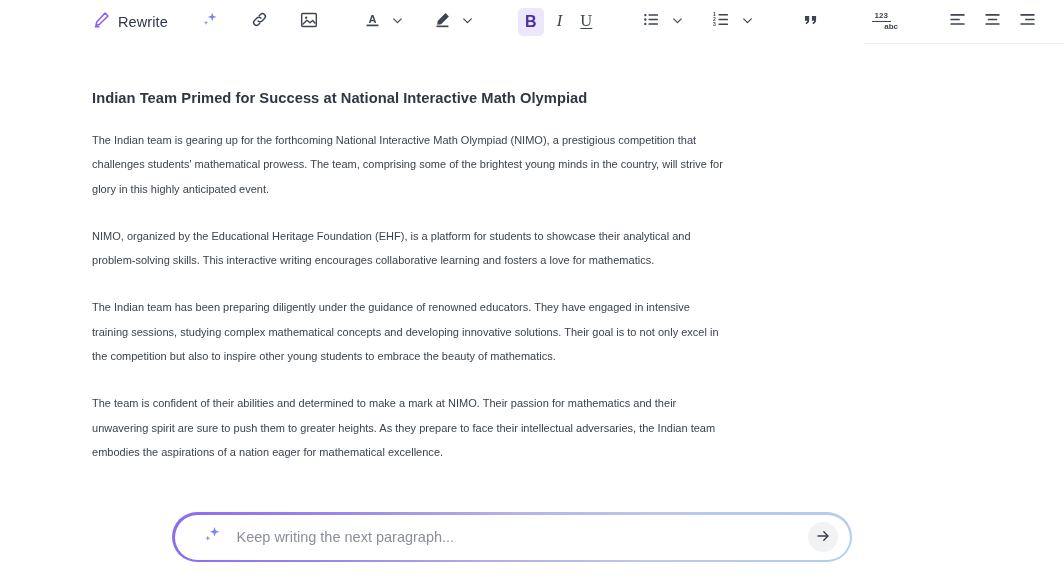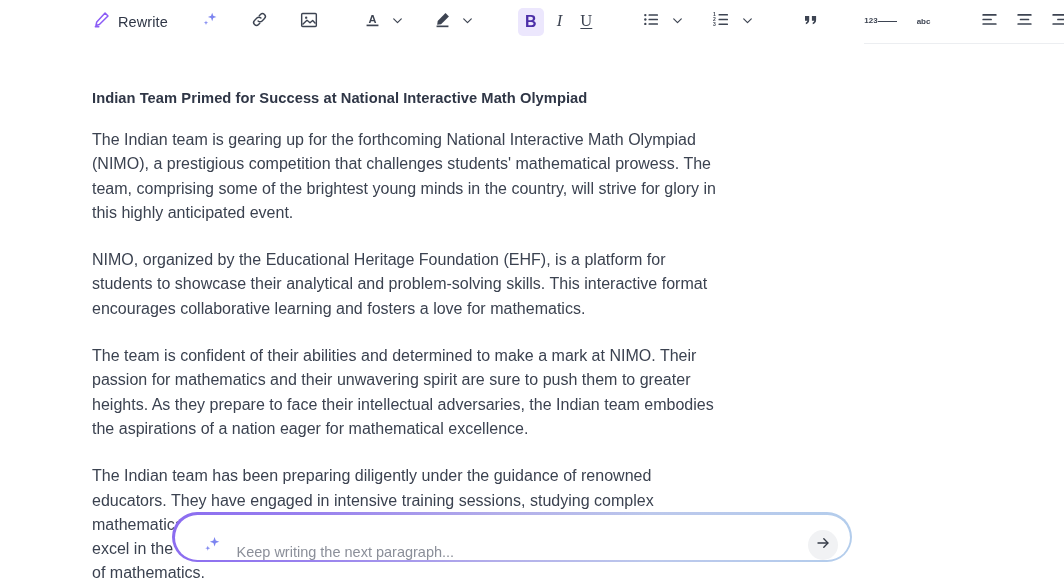--- a/index.html
+++ b/index.html
@@ -80,21 +80,21 @@
     line-height: 1;
     font-family: "Liberation Serif", serif;
   }
   #bold-btn .fmt-glyph { font-weight: 700; font-family: "Liberation Sans", sans-serif; font-size: 16px;}
   #italic-btn .fmt-glyph { font-style: italic; }
   #underline-btn .fmt-glyph { text-decoration: underline; text-underline-offset: 2px; }
 
   
   .tr-icon {
     display: flex;
-    flex-direction: row;
+    flex-direction: column;
     align-items: center;
     line-height: 1;
     font-size: 8px;
     font-family: "Liberation Sans", sans-serif;
     color: #3d4452;
     font-weight: 700;
   }
   .tr-icon .top { padding-bottom: 1px; }
   .tr-icon .bar { width: 19px; height: 1.5px; background: #3d4452; }
   .tr-icon .bot { padding-top: 1px; margin-left: 20px; }
@@ -112,21 +112,21 @@
     padding: 48px 140px 0 92px;
   }
   #doc-title {
     font-size: 14.7px;
     font-weight: 700;
     color: #2f3646;
     margin: 0 0 22px 0;
     letter-spacing: .05px;
   }
   .doc-p {
-    font-size: 16px;
+    font-size: 11px;
     line-height: 24.3px;
     color: #3b4250;
     margin: 0 0 23px 0;
     letter-spacing: .01px;
   }
 
   
   #prompt-wrap {
     position: absolute;
     left: 172px;
@@ -136,21 +136,21 @@
     border-radius: 26px;
     padding: 2.5px;
     background: linear-gradient(95deg, #8b6cf0 0%, #9a83ee 22%, #b3aeea 48%, #bcc8ec 70%, #b3cdec 100%);
   }
   #prompt-box {
     width: 100%;
     height: 100%;
     background: #ffffff;
     border-radius: 24px;
     display: flex;
-    align-items: flex-end;
+    align-items: center;
     padding: 0 12px 0 26px;
     gap: 14px;
   }
   #prompt-input {
     flex: 1;
     border: none;
     outline: none;
     background: transparent;
     font-family: "Liberation Sans", sans-serif;
     font-size: 14.5px;
@@ -373,23 +373,23 @@
         <rect x="3" y="16.6" width="18" height="2.1" rx=".8"></rect>
       </svg>
     </span>
   </div>
 </div>
 
 <div id="doc">
   <div id="doc-inner">
     <h1 id="doc-title">Indian Team Primed for Success at National Interactive Math Olympiad</h1>
     <p class="doc-p">The Indian team is gearing up for the forthcoming National Interactive Math Olympiad (NIMO), a prestigious competition that challenges students' mathematical prowess. The team, comprising some of the brightest young minds in the country, will strive for glory in this highly anticipated event.</p>
-    <p class="doc-p">NIMO, organized by the Educational Heritage Foundation (EHF), is a platform for students to showcase their analytical and problem-solving skills. This interactive format encourages collaborative learning and fosters a love for mathematics.</p>
+    <p class="doc-p">NIMO, organized by the Educational Heritage Foundation (EHF), is a platform for students to showcase their analytical and problem-solving skills. This interactive writing encourages collaborative learning and fosters a love for mathematics.</p>
+    <p class="doc-p">The Indian team has been preparing diligently under the guidance of renowned educators. They have engaged in intensive training sessions, studying complex mathematical concepts and developing innovative solutions. Their goal is to not only excel in the competition but also to inspire other young students to embrace the beauty of mathematics.</p>
     <p class="doc-p">The team is confident of their abilities and determined to make a mark at NIMO. Their passion for mathematics and their unwavering spirit are sure to push them to greater heights. As they prepare to face their intellectual adversaries, the Indian team embodies the aspirations of a nation eager for mathematical excellence.</p>
-    <p class="doc-p">The Indian team has been preparing diligently under the guidance of renowned educators. They have engaged in intensive training sessions, studying complex mathematical concepts and developing innovative solutions. Their goal is to not only excel in the competition but also to inspire other young students to embrace the beauty of mathematics.</p>
   </div>
 </div>
 
 <div id="prompt-wrap">
   <div id="prompt-box">
     <span>
       <svg width="22" height="22" viewBox="0 0 24 24" fill="#7c84f0">
         <path d="M14.8 3.4 L16.1 7.2 L19.9 8.5 L16.1 9.8 L14.8 13.6 L13.5 9.8 L9.7 8.5 L13.5 7.2 Z"></path>
         <path d="M7.4 12.8 L8.1 14.8 L10.1 15.5 L8.1 16.2 L7.4 18.2 L6.7 16.2 L4.7 15.5 L6.7 14.8 Z"></path>
       </svg>

